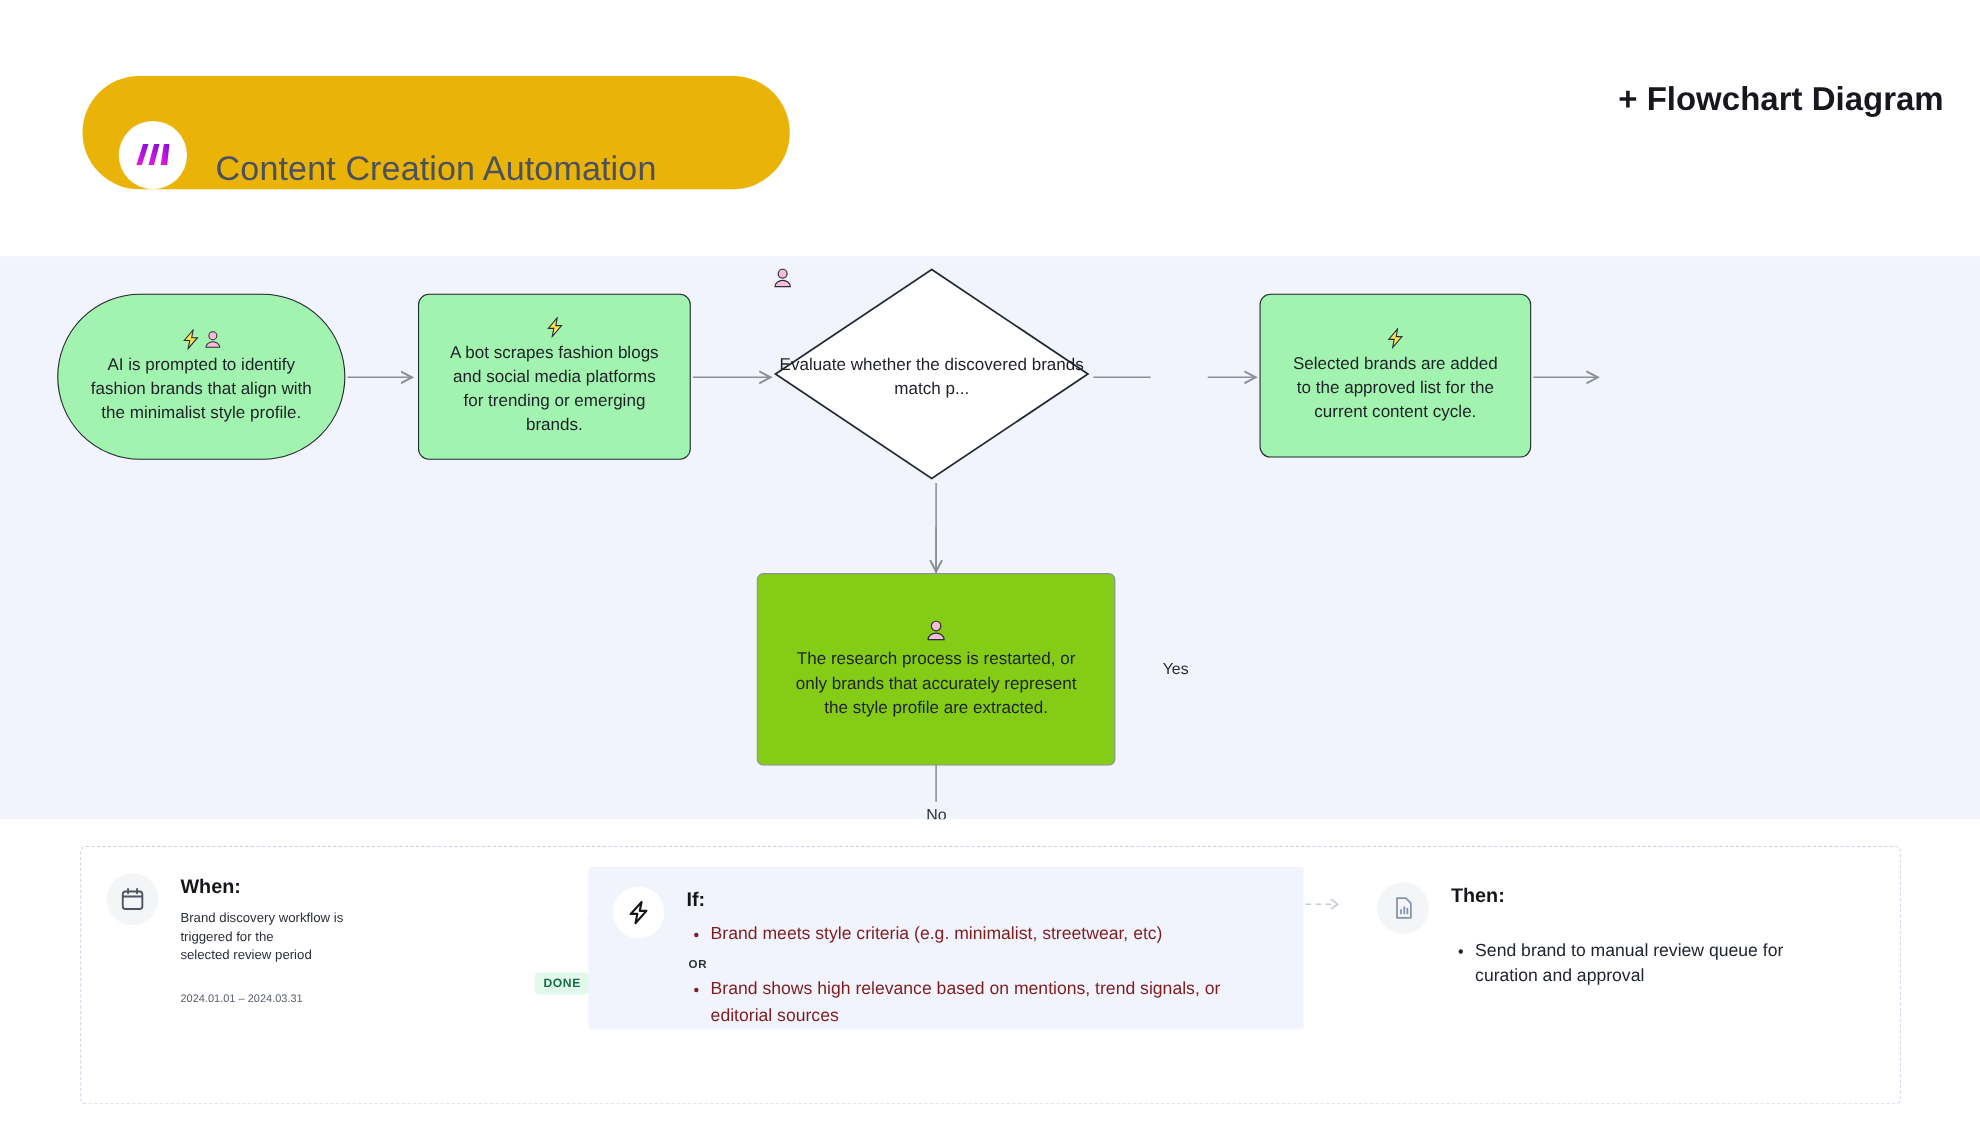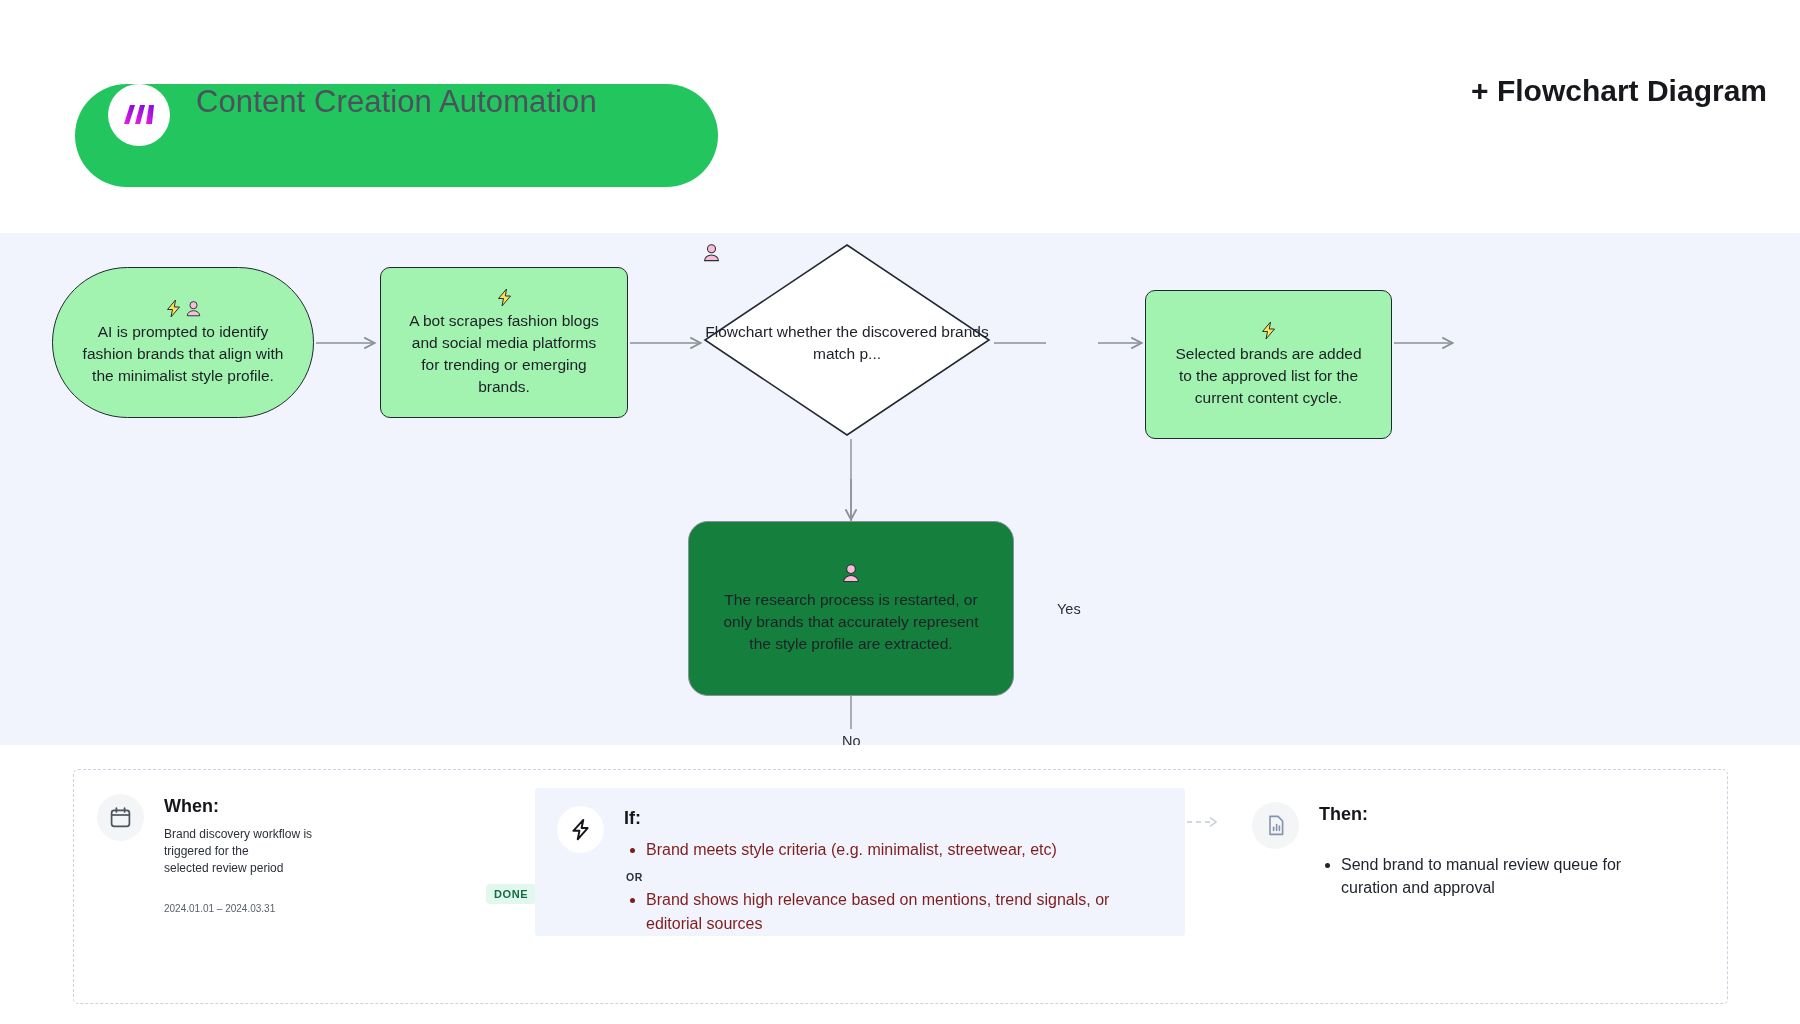--- a/index.html
+++ b/index.html
@@ -10,25 +10,25 @@
     font-family: "Liberation Sans", sans-serif;
     overflow: hidden;
   }
 
   
   .header {
     position: absolute; left: 0; top: 0; width: 1800px; height: 233px;
     background: #ffffff;
   }
   .title-pill {
-    position: absolute; left: 75px; top: 84px;
+    position: absolute; left: 75px; top: 69px;
     width: 643px; height: 103px;
-    background: #22c55e;
+    background: #eab308;
     border-radius: 52px;
-    display: flex; align-items: flex-start;
+    display: flex; align-items: flex-end;
     padding-left: 33px;
   }
   .logo-circle {
     width: 62px; height: 62px; border-radius: 50%;
     background: #ffffff;
     display: flex; align-items: center; justify-content: center;
     flex: 0 0 auto;
   }
   .logo-mark { width: 34px; height: 30px; display:block; }
   .pill-title {
@@ -62,26 +62,26 @@
     color: #1d2026;
     font-size: 15.5px;
     line-height: 1.42;
     padding: 8px 14px;
   }
   .node .nico { margin-bottom: 3px; display:flex; gap:3px; align-items:center; justify-content:center; height:20px;}
   .node .ntext { white-space: pre-line; }
 
   #node-ai      { left: 52px;  top: 34px;  width: 262px; height: 151px; border-radius: 76px; }
   #node-bot     { left: 380px; top: 34px;  width: 248px; height: 151px; border-radius: 10px; align-items: center; }
-  #node-added   { left: 1145px;top: 34px;  width: 247px; height: 149px; border-radius: 10px; margin-top: 23px; }
+  #node-added   { left: 1145px;top: 34px;  width: 247px; height: 149px; border-radius: 10px; }
   #node-curated { left: 1456px;top: 20px;  width: 265px; height: 176px; border-radius: 68px; }
 
   #node-restart {
     left: 688px; top: 288px; width: 326px; height: 175px;
-    background: #15803d; border: 1.5px solid #8a8f99; border-radius: 20px;
+    background: #84cc16; border: 1.5px solid #8a8f99; border-radius: 6px;
   }
 
   .diamond-wrap { position: absolute; left: 702px; top: 9px; width: 290px; height: 196px; }
   .diamond-wrap svg { position:absolute; left:0; top:0; }
   .diamond-body {
     position:absolute; left:0; top:0; width:290px; height:196px;
     display:flex; flex-direction:column; align-items:center; justify-content:center;
     text-align:center; font-size:15.5px; line-height:1.42; color:#1d2026;
   }
   .edge-label {
@@ -221,21 +221,21 @@
     <svg width="290" height="196">
       <polygon points="145,3 287,98 145,193 3,98" fill="#ffffff" stroke="#222831" stroke-width="1.6"></polygon>
     </svg>
     <div class="diamond-body">
       <div class="nico" style="margin-bottom:5px;">
         <svg width="19" height="21" viewBox="0 0 18 19">
           <circle cx="9" cy="6" r="3.8" fill="#f9bdd9" stroke="#2b2f36" stroke-width="1"></circle>
           <path d="M2.4 17.2 a6.6 5.4 0 0 1 13.2 0 Z" fill="#f9bdd9" stroke="#2b2f36" stroke-width="1"></path>
         </svg>
       </div>
-      <div class="ntext">Flowchart whether
+      <div class="ntext">Evaluate whether
 the discovered
 brands match p...</div>
     </div>
   </div>
 
   <div class="node" id="node-added">
     <div class="nico">
       <svg width="17" height="19" viewBox="0 0 17 19">
         <path d="M10.5 1 L2.5 10.5 L7.5 10.5 L6 18 L14.5 8 L9.3 8 Z" fill="#fbe352" stroke="#2b2f36" stroke-width="1"></path>
       </svg>

